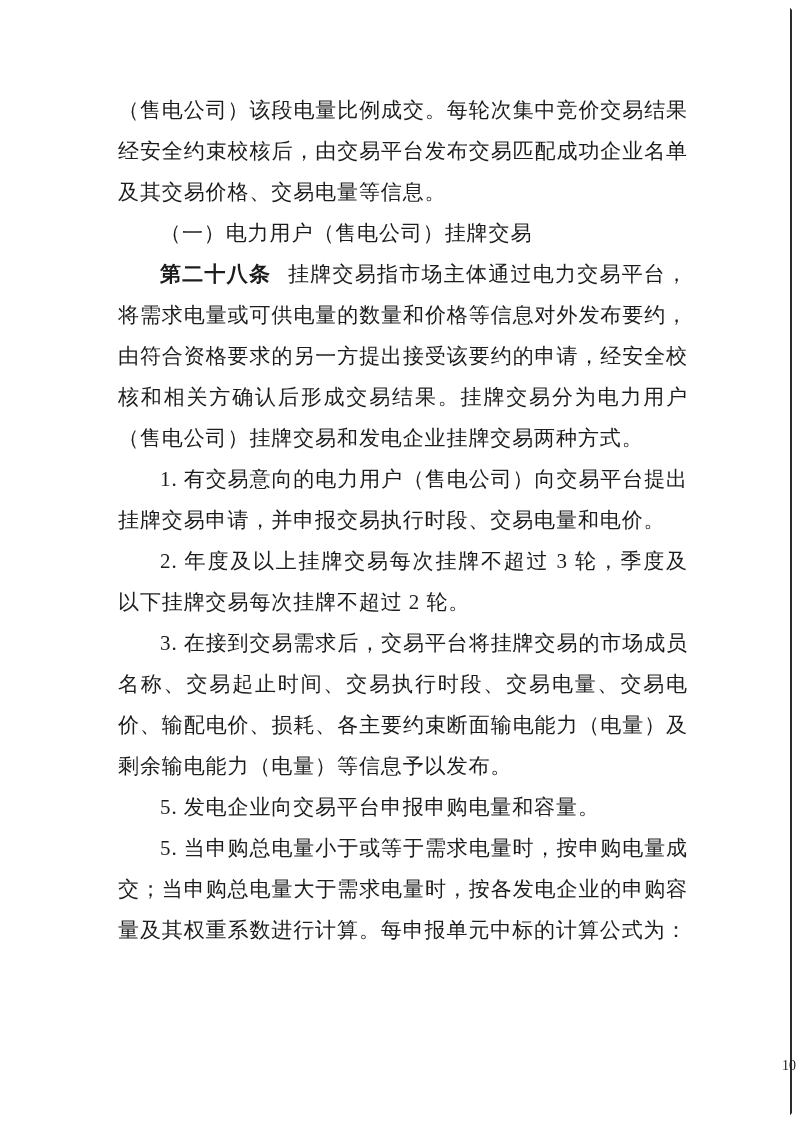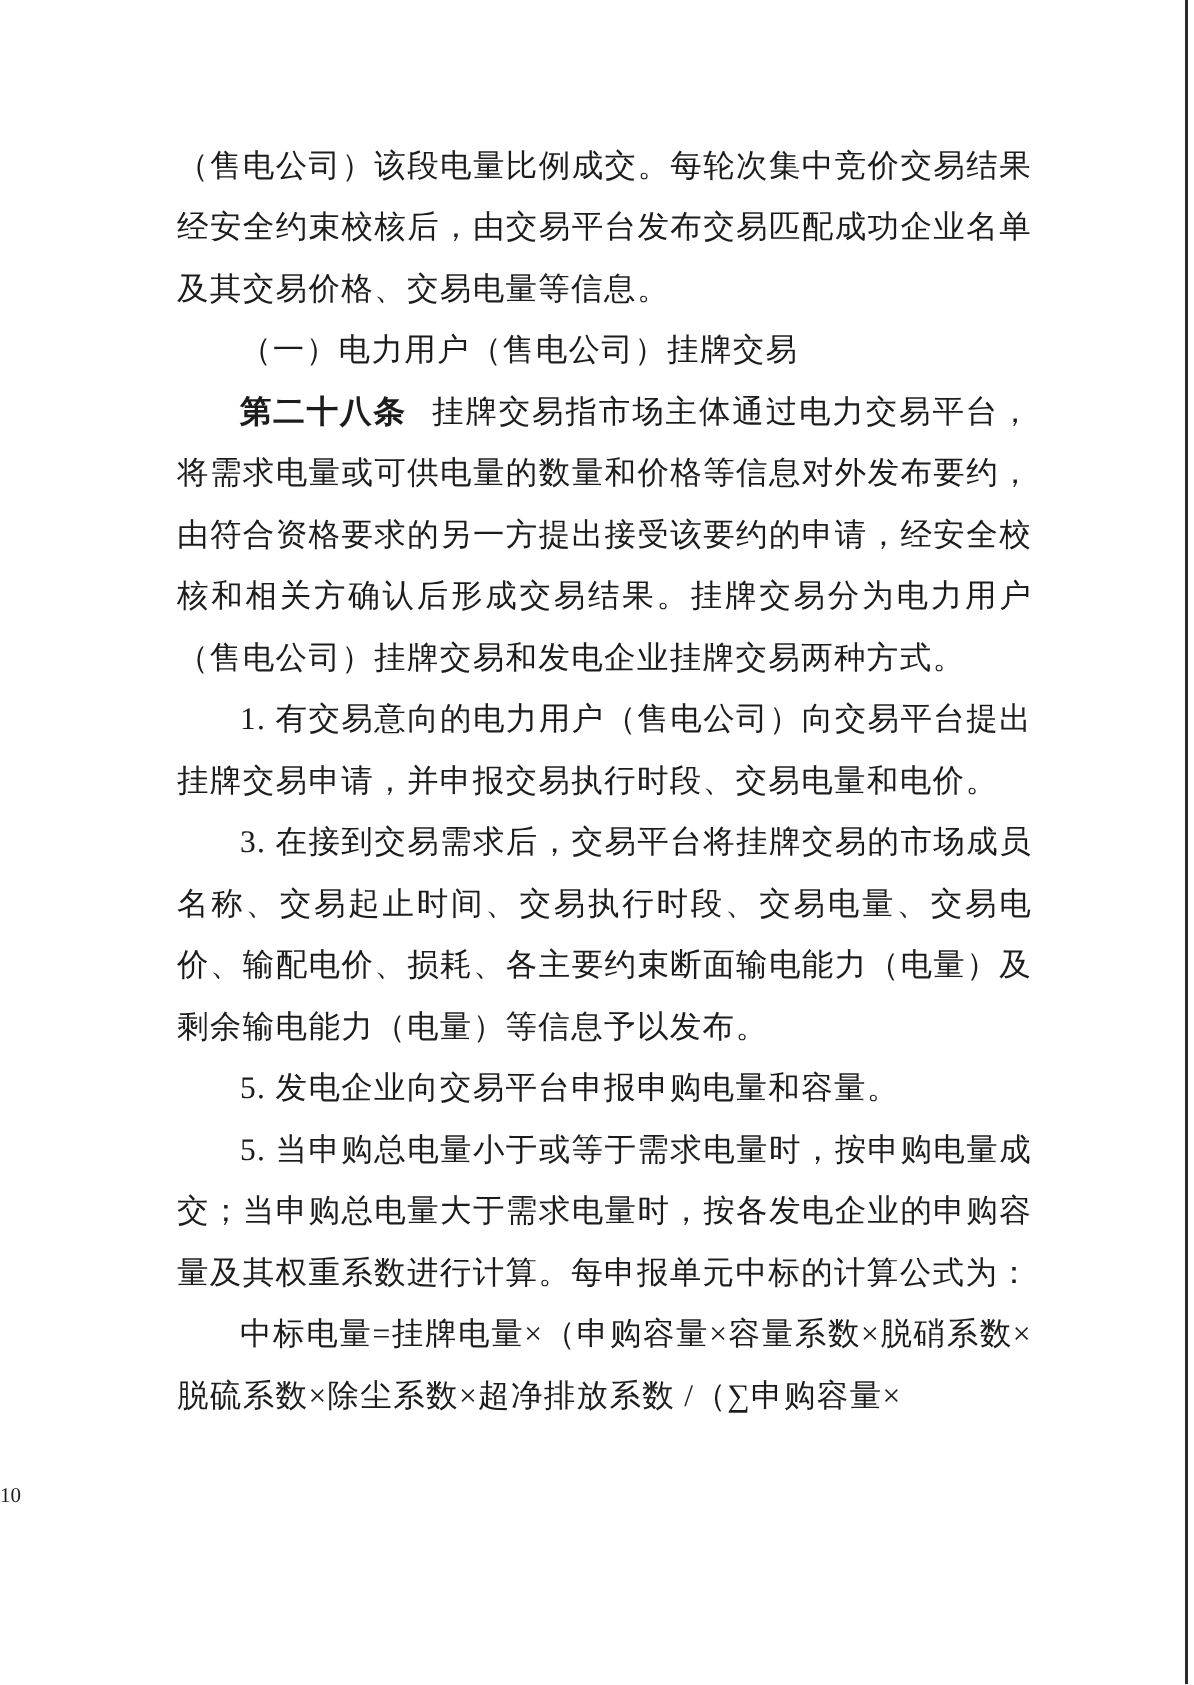--- a/index.html
+++ b/index.html
@@ -8,20 +8,21 @@
     background: #ffffff;
   }
   .page {
     position: relative;
     width: 796px;
     height: 1123px;
     background: #ffffff;
     overflow: hidden;
     font-family: "Liberation Serif", "DejaVu Serif", serif;
     color: #1c1c1c;
+    border-radius: 23px;
   }
   
   .scan-edge {
     position: absolute;
     top: 0;
     right: 4px;
     width: 2px;
     height: 100%;
     background: #2b2b2b;
   }
@@ -43,24 +44,24 @@
   }
   .para.no-indent {
     text-indent: 0;
   }
   .para .lead {
     font-weight: bold;
     padding-right: 0.8em;
   }
   .footer {
     position: absolute;
-    top: 988px;
+    top: 1056px;
     left: 0;
     width: 100%;
-    text-align: left;
+    text-align: right;
   }
   .page-number {
     font-size: 14px;
     line-height: 18px;
     color: #1c1c1c;
     font-family: "Liberation Serif", "DejaVu Serif", serif;
   }
 </style>
 </head>
 <body>
@@ -74,28 +75,28 @@
     <p class="para no-indent">（售电公司）该段电量比例成交。每轮次集中竞价交易结果经安全约束校核后，由交易平台发布交易匹配成功企业名单及其交易价格、交易电量等信息。</p>
 
     <p class="para">（一）电力用户（售电公司）挂牌交易</p>
 
     <p class="para">
       <span class="lead">第二十八条</span><span>挂牌交易指市场主体通过电力交易平台，将需求电量或可供电量的数量和价格等信息对外发布要约，由符合资格要求的另一方提出接受该要约的申请，经安全校核和相关方确认后形成交易结果。挂牌交易分为电力用户（售电公司）挂牌交易和发电企业挂牌交易两种方式。</span>
     </p>
 
     <p class="para">1. 有交易意向的电力用户（售电公司）向交易平台提出挂牌交易申请，并申报交易执行时段、交易电量和电价。</p>
 
+    <p class="para">2. 年度及以上挂牌交易每次挂牌不超过 3 轮，季度及以下挂牌交易每次挂牌不超过 2 轮。</p>
 
     <p class="para">3. 在接到交易需求后，交易平台将挂牌交易的市场成员名称、交易起止时间、交易执行时段、交易电量、交易电价、输配电价、损耗、各主要约束断面输电能力（电量）及剩余输电能力（电量）等信息予以发布。</p>
 
     <p class="para">5. 发电企业向交易平台申报申购电量和容量。</p>
 
     <p class="para">5. 当申购总电量小于或等于需求电量时，按申购电量成交；当申购总电量大于需求电量时，按各发电企业的申购容量及其权重系数进行计算。每申报单元中标的计算公式为：</p>
 
-    <p class="para">中标电量=挂牌电量×（申购容量×容量系数×脱硝系数×脱硫系数×除尘系数×超净排放系数 /（∑申购容量×</p>
 
   </main>
 
   <footer class="footer">
     <span class="page-number">10</span>
   </footer>
 
 </div>
 
 </body></html>

